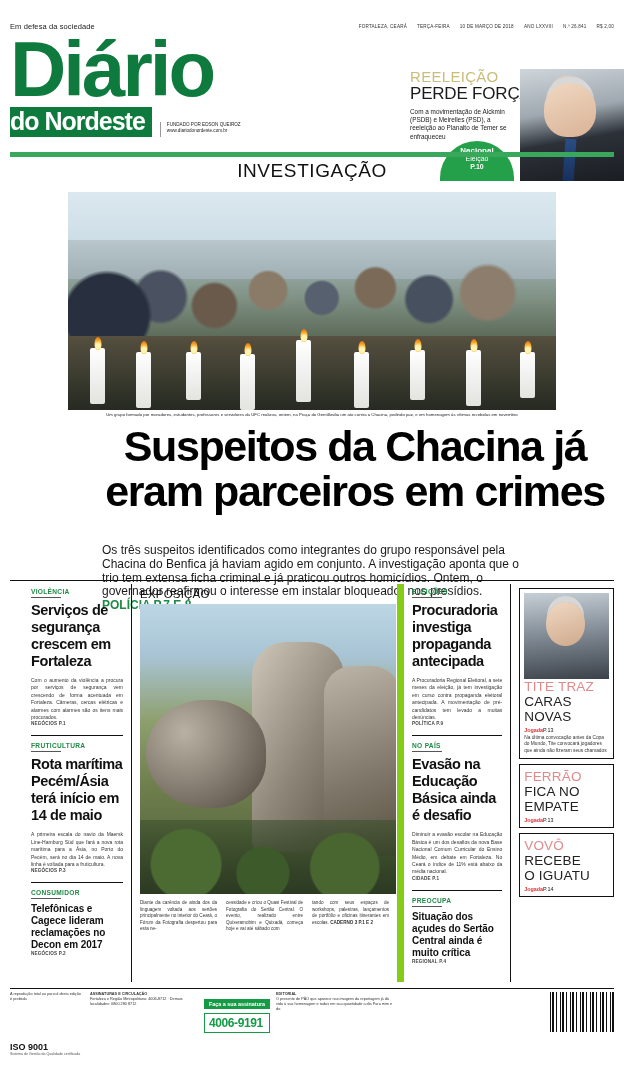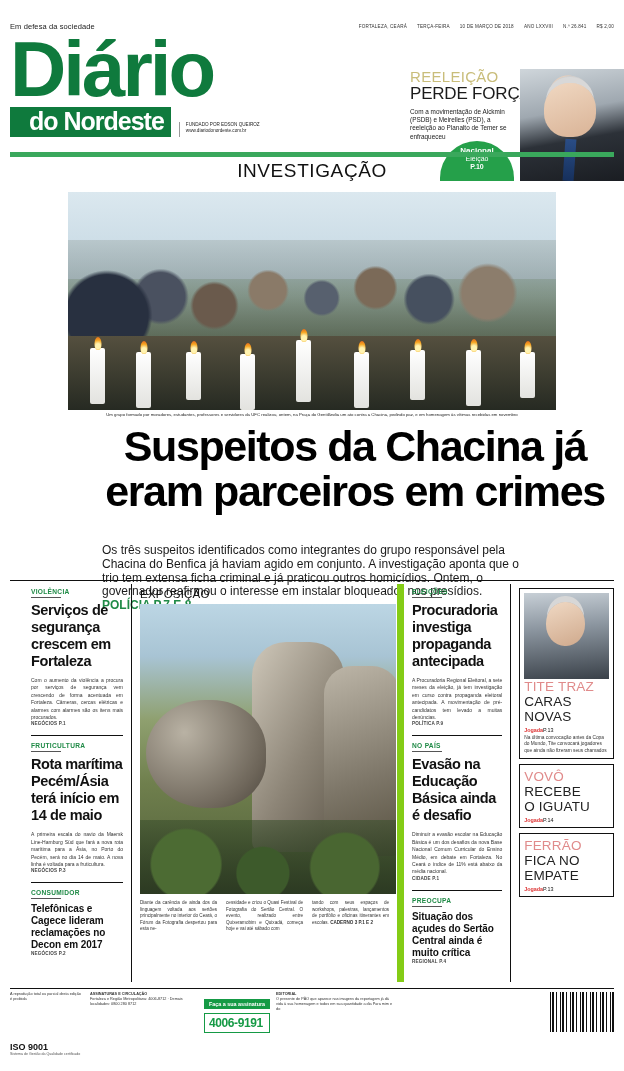--- a/index.html
+++ b/index.html
@@ -23,21 +23,21 @@
   
   .masthead { position:absolute; left:10px; top:33px; width:604px; height:118px; }
   .mast-left { position:absolute; left:0; top:0; width:390px; }
   .logo-main {
     font-family:"Liberation Sans", sans-serif; font-weight:bold;
     font-size:78px; line-height:72px; color:#0f7a3d; letter-spacing:-3px;
   }
   .logo-sub-row { display:flex; align-items:flex-end; gap:8px; margin-top:2px; }
   .logo-sub {
     background:#0f7a3d; color:#fff; font-weight:bold; font-size:25px;
-    line-height:27px; padding:1px 7px 2px 19px; letter-spacing:-1px;
+    line-height:27px; padding:1px 7px 2px 0; letter-spacing:-1px;
   }
   .founder { font-size:4.6px; line-height:6px; color:#222; padding-bottom:3px; border-left:1px solid #999; padding-left:6px; }
 
   
   .promo { position:absolute; left:400px; top:36px; width:214px; height:112px; overflow:hidden; }
   .promo-photo {
     position:absolute; right:0; top:0; width:104px; height:112px;
     background:
       radial-gradient(circle at 46% 22%, #e8cfbb 0 17%, rgba(232,207,187,0) 18%),
       linear-gradient(170deg,#cfd6db 0%,#9fa8b0 38%,#2c3138 62%,#1a1d22 100%);
@@ -320,33 +320,33 @@
         <div class="sport-photo"></div>
         <div class="sport-kicker">TITE TRAZ</div>
         <div class="sport-title">CARAS</div>
         <div class="sport-title">NOVAS</div>
         <div class="sport-ref">
           <b>Jogada</b><span>P.13</span>
         </div>
         <div class="sport-body">Na última convocação antes da Copa do Mundo, Tite convocará jogadores que ainda não fizeram seus chamados</div>
       </div>
       <div class="sportbox">
+        <div class="sport-kicker">FERRÃO</div>
+        <div class="sport-title">FICA NO</div>
+        <div class="sport-title">EMPATE</div>
+        <div class="sport-ref">
+          <b>Jogada</b><span>P.13</span>
+        </div>
+      </div>
+      <div class="sportbox">
         <div class="sport-kicker">VOVÔ</div>
         <div class="sport-title">RECEBE</div>
         <div class="sport-title">O IGUATU</div>
         <div class="sport-ref">
           <b>Jogada</b><span>P.14</span>
-        </div>
-      </div>
-      <div class="sportbox">
-        <div class="sport-kicker">FERRÃO</div>
-        <div class="sport-title">FICA NO</div>
-        <div class="sport-title">EMPATE</div>
-        <div class="sport-ref">
-          <b>Jogada</b><span>P.13</span>
         </div>
       </div>
     </div>
   </div>
 
   <div class="footer">
     <div class="foot-rule"></div>
     <div class="foot-row">
       <div class="foot-left">A reprodução total ou parcial desta edição é proibida</div>
       <div class="foot-col2">

